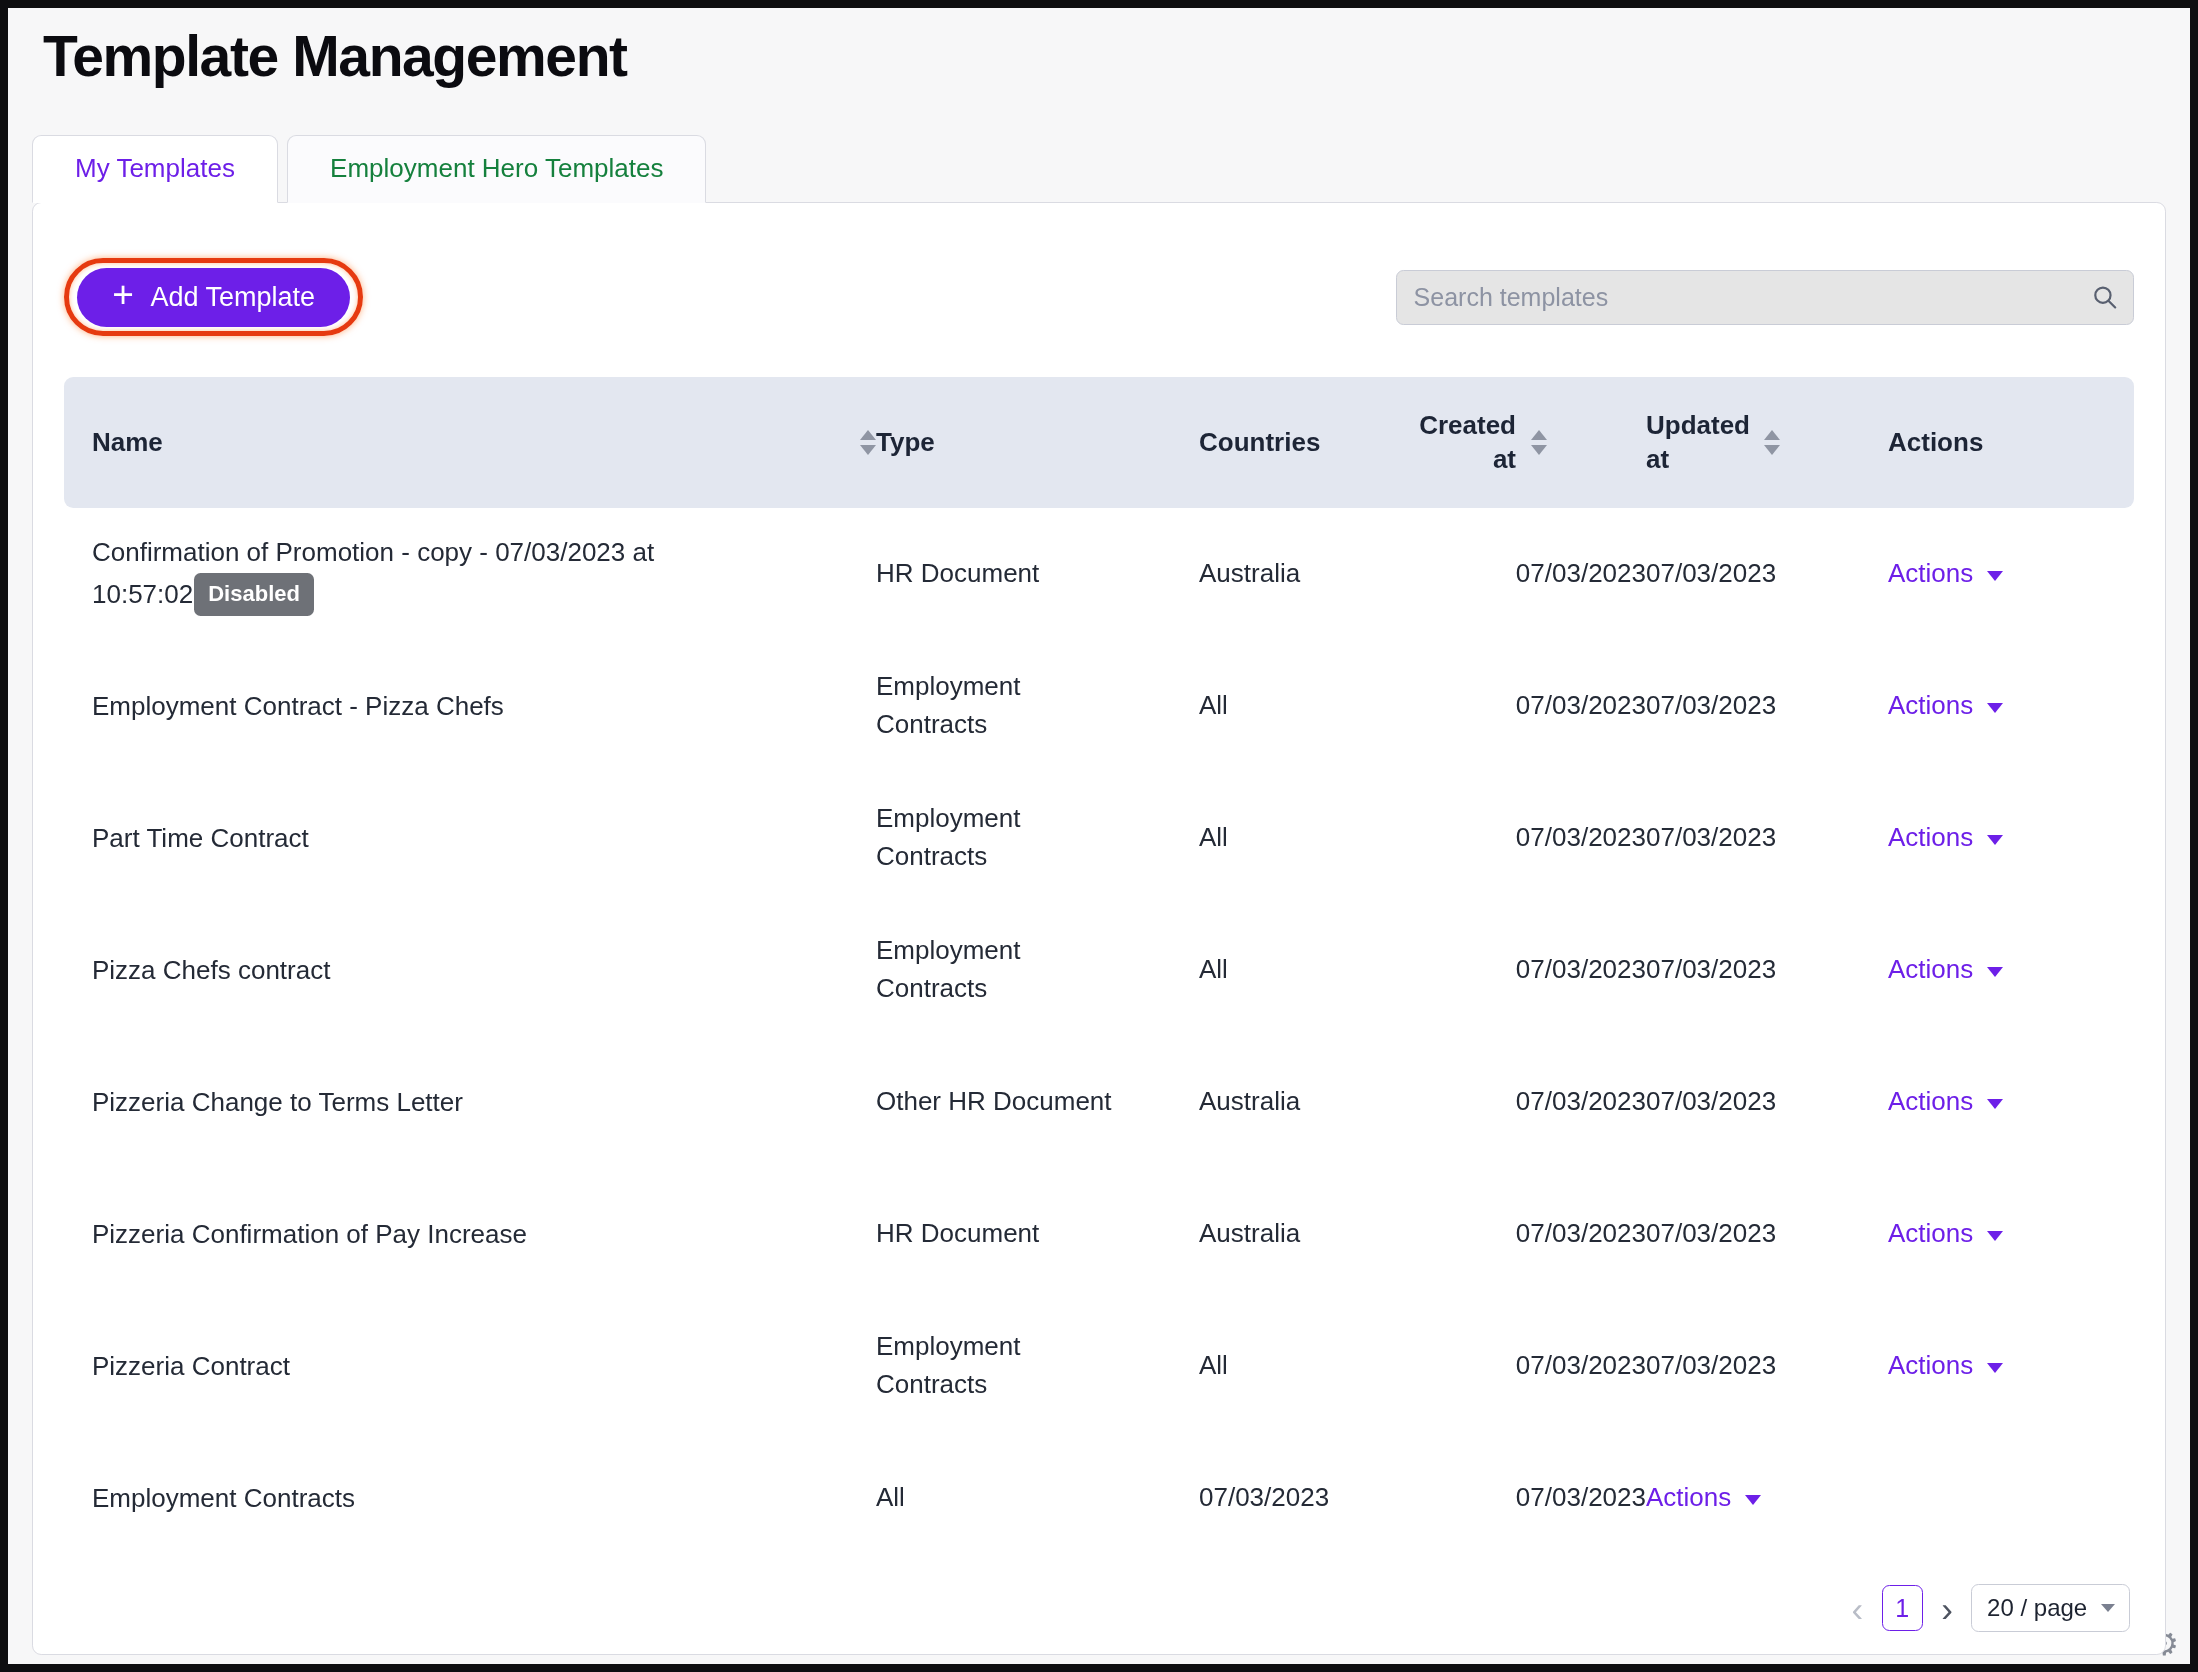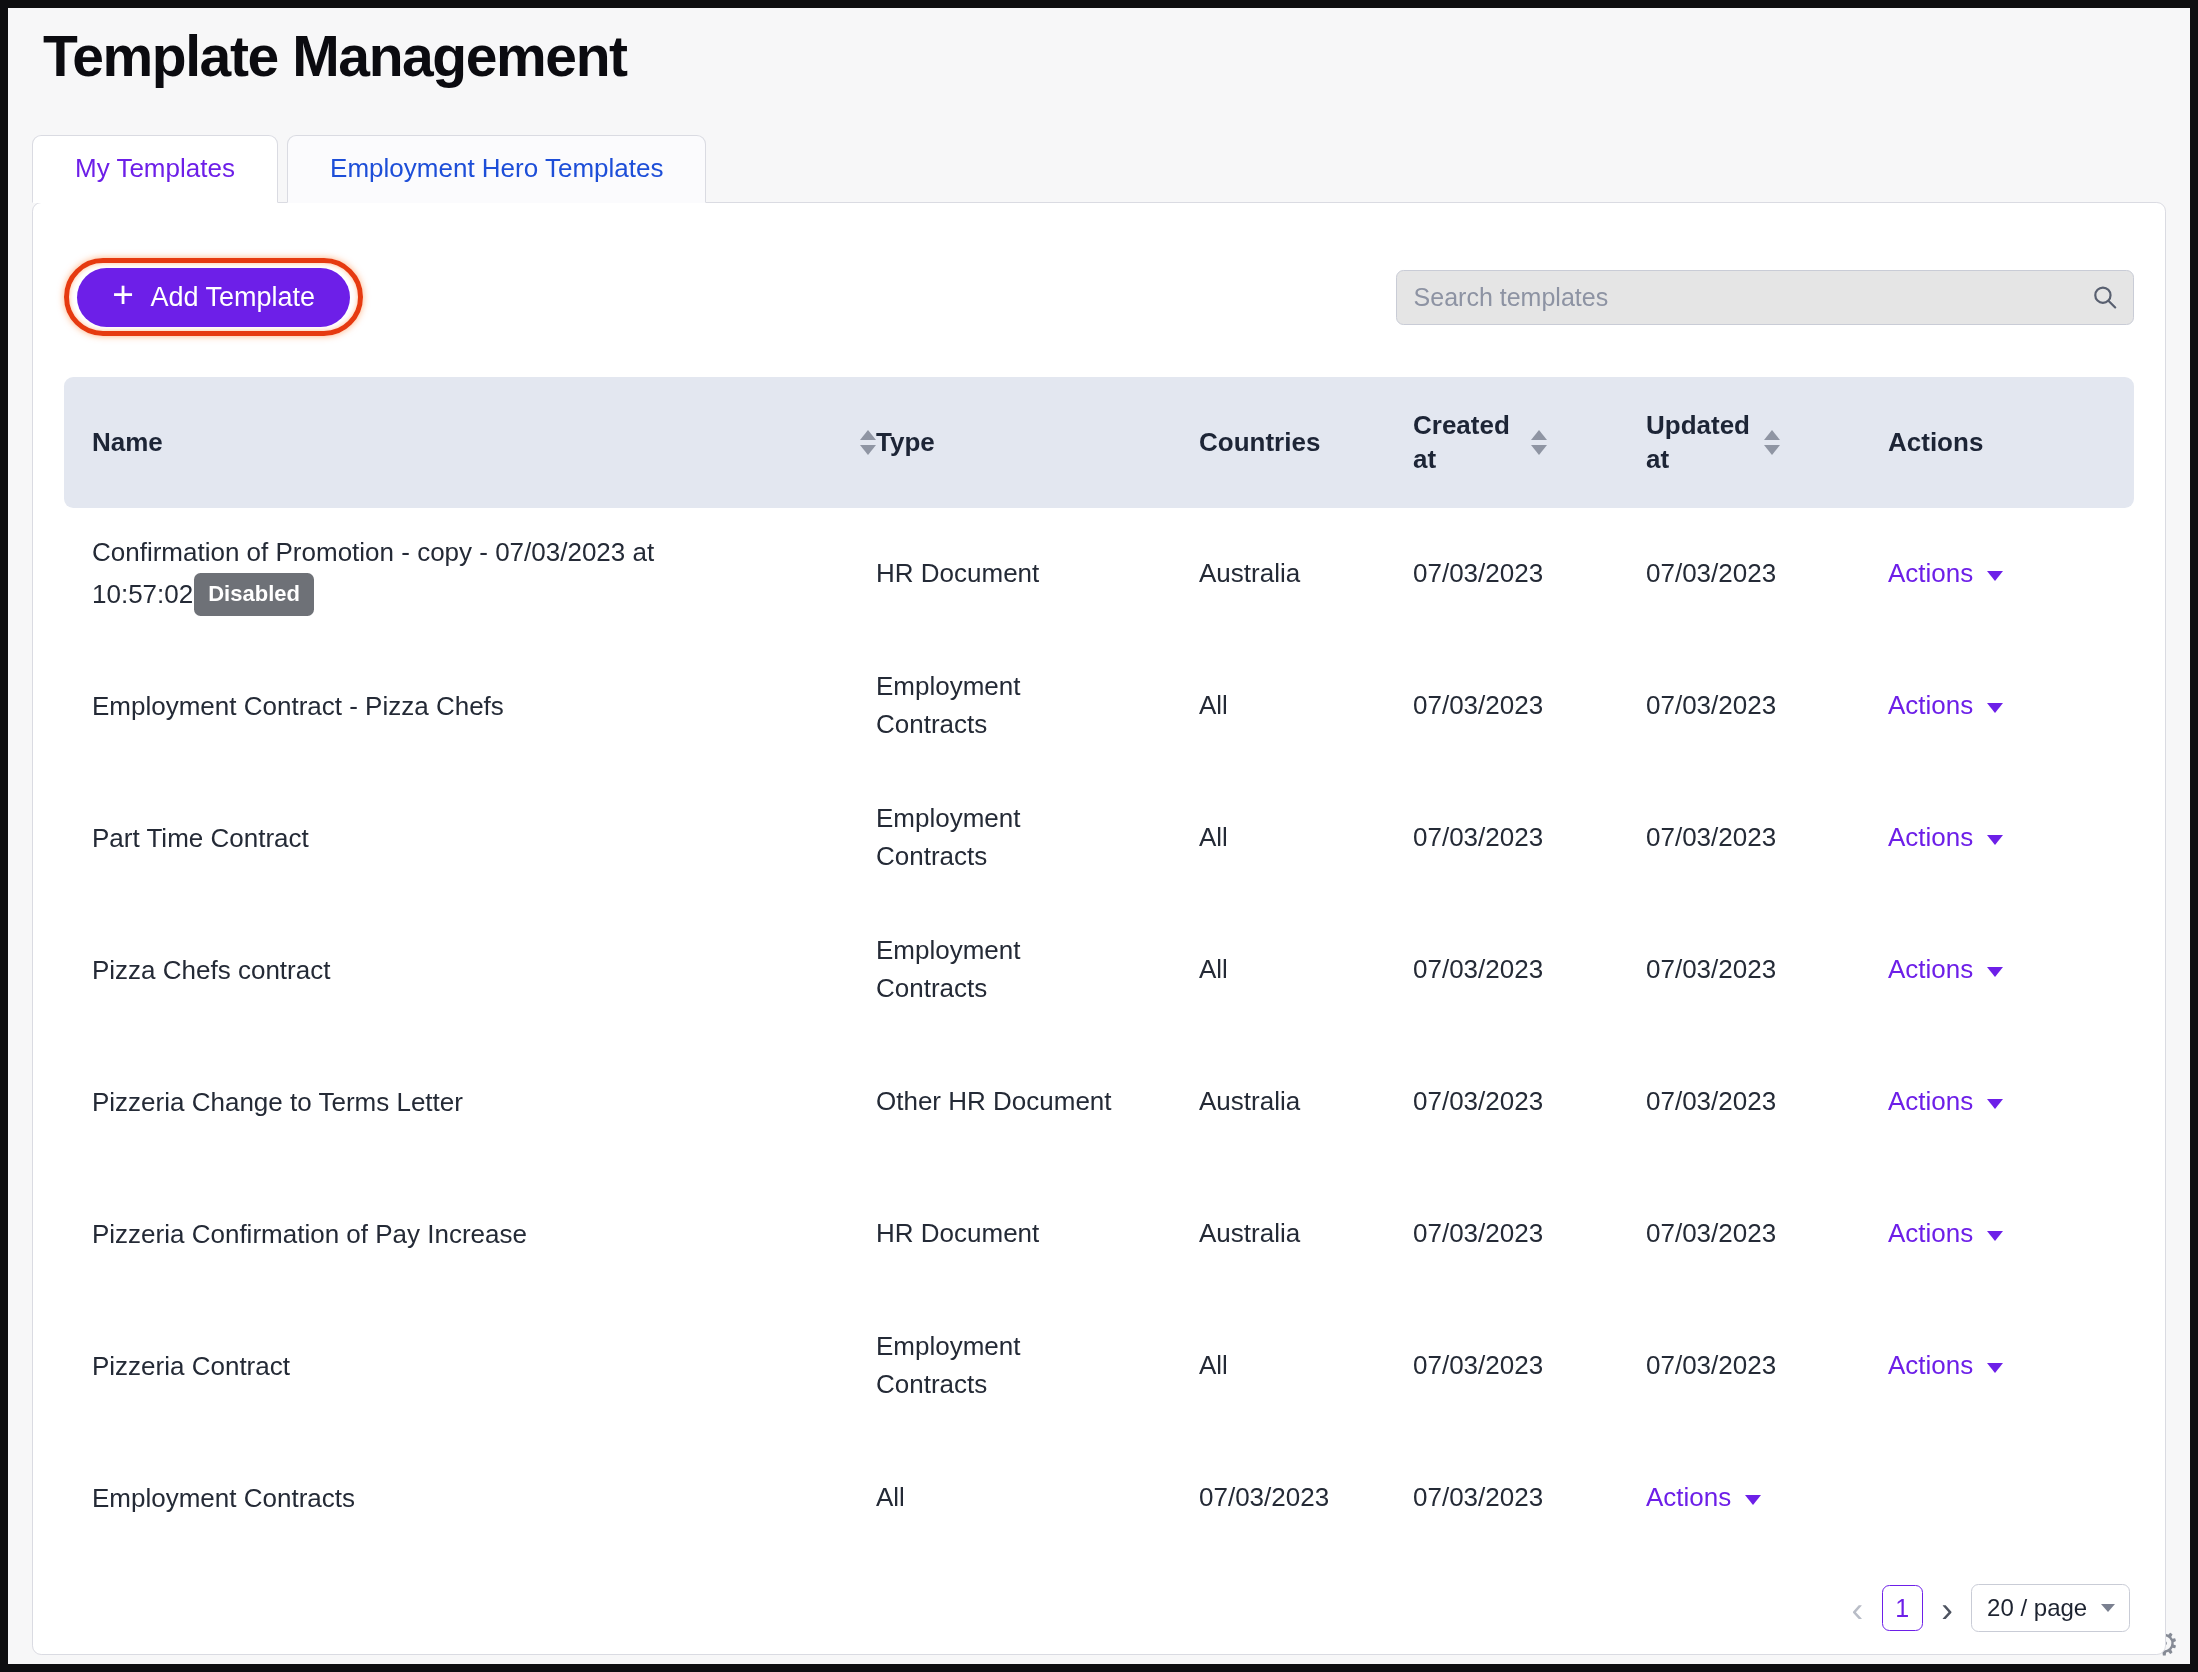--- a/index.html
+++ b/index.html
@@ -17,21 +17,21 @@
   }
   
   .page-title{
     margin:0;padding:14.8px 0 0 35px;
     font-size:57px;font-weight:800;letter-spacing:-1.4px;color:#0b0b10;
   }
   
   .tabs{display:flex;gap:9.2px;margin:46px 0 -0.9px 24px;position:relative;z-index:2;}
   .tab{
     height:68px;display:flex;align-items:center;padding:0 42px;
-    font-size:26px;color:#1d4ed8;background:#fbfbfd;
+    font-size:26px;color:#15803d;background:#fbfbfd;
     border:0.9px solid #dadbe2;border-bottom:0.9px solid transparent;
     border-radius:9.2px 9.2px 0 0;cursor:pointer;white-space:nowrap;
   }
   .tab.active{background:#fff;color:var(--accent);border-bottom:0.9px solid #fff;}
   
   .card{
     position:relative;margin:0 24px;background:#fff;
     border:0.9px solid #dadbe2;border-radius:9.2px;
     padding:55px 31px 22px 31px;z-index:1;
   }
@@ -57,21 +57,21 @@
   
   .thead{
     margin-top:41px;display:flex;align-items:center;min-height:131px;
     background:var(--thead-bg);border-radius:9.2px;
     font-size:26px;font-weight:700;color:#1d2536;
   }
   .th{display:flex;align-items:center;gap:14.8px;}
   .c-name{width:812px;padding-left:28px;justify-content:space-between;}
   .c-type{width:323px;}
   .c-countries{width:214px;align-items:flex-end;}
-  .c-created{width:233px;}
+  .c-created{width:233px;text-align:right;}
   .c-updated{width:242px;}
   .c-actions{flex:1;}
   .th-narrow{max-width:103px;line-height:1.3;}
   .sort{display:flex;flex-direction:column;gap:5.5px;cursor:pointer;}
   .sort i{display:block;width:0;height:0;border-left:8.3px solid transparent;border-right:8.3px solid transparent;}
   .tri-up{border-bottom:10px solid #8f95a3;}
   .tri-down{border-top:10px solid #8f95a3;}
   
   .trow{display:flex;align-items:center;min-height:132px;font-size:26px;color:#242a36;}
   .td{line-height:1.45;}

